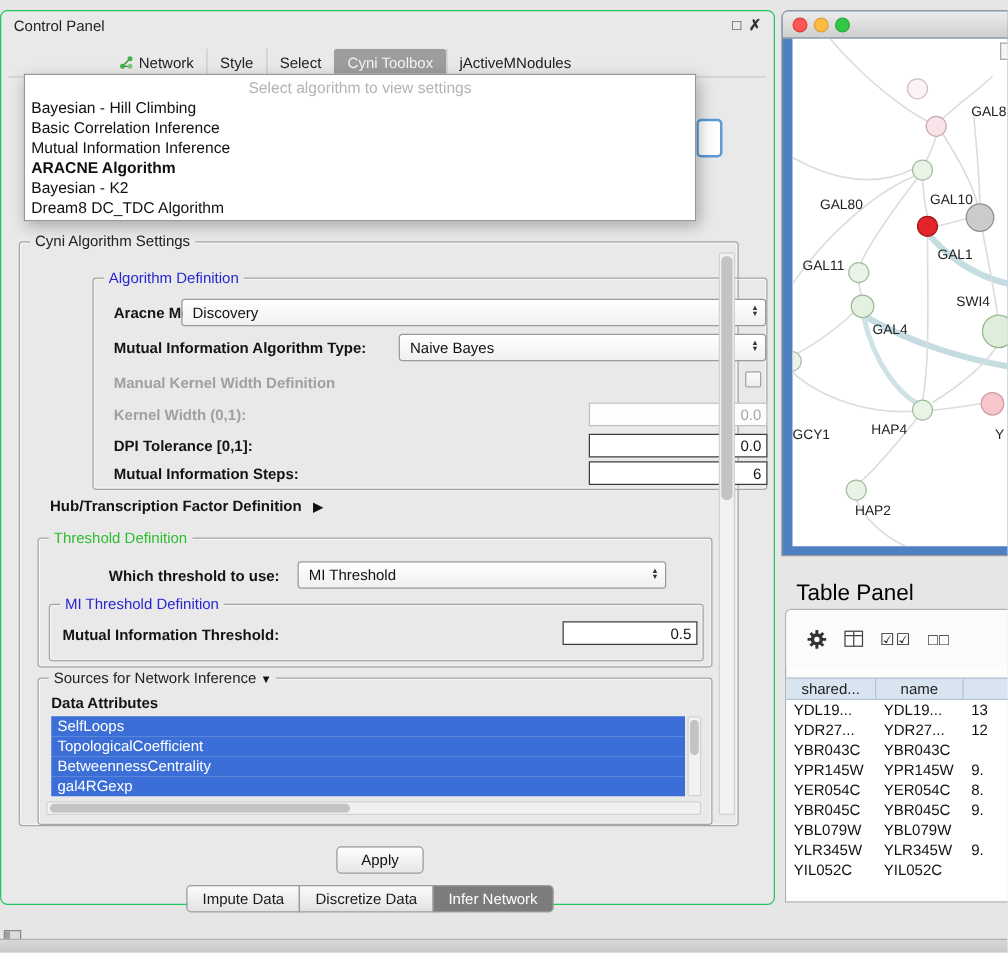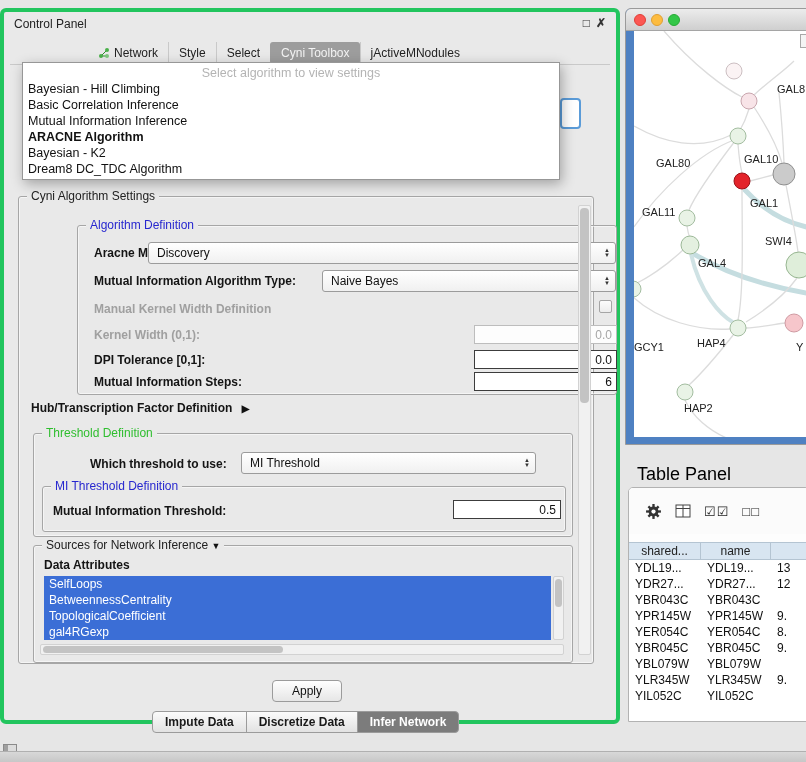--- a/index.html
+++ b/index.html
@@ -2,21 +2,21 @@
 <html><head>
 <meta charset="utf-8">
 <style>
   *{margin:0;padding:0;box-sizing:border-box;cursor:default;}
   html,body{background:#e6e6e6;}
   body{width:806px;height:762px;position:relative;overflow:hidden;
        font-family:"Liberation Sans",sans-serif;color:#111;}
 
   
   .cp{position:absolute;left:0;top:8px;width:620px;height:716px;background:#e9e9e9;
-      border:4px solid #22c55e;border-radius:6px;}
+      border:1px solid #22c55e;border-radius:6px;}
   .cp-title{position:absolute;left:10px;top:5px;font-size:12px;color:#222;white-space:nowrap;}
   .win-ico{position:absolute;top:4px;font-size:12px;color:#333;line-height:14px;}
   .tabline{position:absolute;left:6px;right:6px;top:52px;border-top:1px solid #c9c9c9;}
   .tabbar{position:absolute;left:84px;top:30px;height:22px;display:flex;align-items:stretch;}
   .tab{display:flex;align-items:center;padding:0 10px;font-size:12px;color:#222;border-left:1px solid #c9c9c9;white-space:nowrap;}
   .tab:first-child{border-left:none;}
   .tab.sel{background:#9d9d9d;color:#f4f4f4;border-radius:3px;border-left-color:transparent;}
   .nticon{margin-right:4px;display:block;}
 
   
@@ -54,21 +54,21 @@
   .attr-item{height:16px;line-height:16px;font-size:12px;color:#fff;background:#3b6ed6;
              padding-left:5px;white-space:nowrap;overflow:hidden;}
   .vscroll,.hscroll{position:absolute;background:#f1f1f1;border:1px solid #d2d2d2;border-radius:2px;}
   .thumb{position:absolute;background:#c3c3c3;border-radius:4px;}
 
   .applybtn{position:absolute;left:268px;top:668px;width:70px;height:22px;border:1px solid #9b9b9b;
             border-radius:4px;background:linear-gradient(#fefefe,#e6e6e6);font-size:12px;
             display:flex;align-items:center;justify-content:center;color:#111;}
   .btabs{position:absolute;left:148px;top:699px;height:22px;display:flex;}
   .btab{display:flex;align-items:center;padding:0 12px;font-size:12px;color:#1a1a1a;
-        border:1px solid #9b9b9b;margin-left:-1px;background:linear-gradient(#fbfbfb,#e2e2e2);white-space:nowrap;font-weight:bold;}
+        border:1px solid #9b9b9b;margin-left:-1px;background:linear-gradient(#fbfbfb,#e2e2e2);white-space:nowrap;}
   .btab:first-child{margin-left:0;border-radius:4px 0 0 4px;}
   .btab:last-child{border-radius:0 4px 4px 0;}
   .btab.sel{background:#7c7c7c;color:#fff;}
 
   
   .netwin{position:absolute;left:625px;top:8px;width:186px;height:437px;border:1px solid #9a9a9a;
           border-radius:6px 6px 0 0;overflow:hidden;background:#4f81c2;}
   .net-titlebar{position:absolute;left:0;top:0;right:0;height:22px;
                 background:linear-gradient(#ececec,#cfcfcf);border-bottom:1px solid #a5a5a5;}
   .light{position:absolute;top:5px;width:12px;height:12px;border-radius:50%;}
@@ -175,21 +175,21 @@
       <span class="lbl dis" style="left:16px;top:102px;">Kernel Width (0,1):</span>
       <input class="field dis" style="left: 396px; top: 99px; width: 143px; height: 19px;" readonly="" value="0.0">
 
       <span class="lbl" style="left:16px;top:127px;">DPI Tolerance [0,1]:</span>
       <input class="field" style="left: 396px; top: 124px; width: 143px; height: 19px;" readonly="" value="0.0">
 
       <span class="lbl" style="left:16px;top:149px;">Mutual Information Steps:</span>
       <input class="field" style="left: 396px; top: 146px; width: 143px; height: 19px;" readonly="" value="6">
     </div>
 
-    <span class="lbl" style="left:12px;top:204px;text-align:center;">
+    <span class="lbl" style="left:24px;top:204px;text-align:center;">
       <span>Hub/Transcription Factor Definition</span>
       <span class="tri" style="margin-left:6px;">▶</span>
     </span>
 
     <div class="groupbox" style="left:14px;top:236px;width:540px;height:104px;">
       <span class="gb-title green">Threshold Definition</span>
 
       <span class="lbl" style="left:56px;top:23px;">Which threshold to use:</span>
       <div class="combo" style="left:207px;top:18px;width:295px;height:22px;">
         <span class="cval">MI Threshold</span>
@@ -207,22 +207,22 @@
     </div>
 
     <div class="groupbox" style="left:14px;top:348px;width:540px;height:118px;">
       <span class="gb-title">
         <span>Sources for Network Inference</span>
         <span class="tri" style="font-size:9px;">▼</span>
       </span>
       <span class="lbl" style="left:10px;top:12px;">Data Attributes</span>
       <div id="attr-list" style="position:absolute;left:10px;top:30px;width:507px;">
           <div class="attr-item">SelfLoops</div>
+          <div class="attr-item">TopologicalCoefficient</div>
           <div class="attr-item">BetweennessCentrality</div>
-          <div class="attr-item">TopologicalCoefficient</div>
           <div class="attr-item">gal4RGexp</div>
         </div>
       <div class="vscroll" style="left:519px;top:30px;width:11px;height:64px;">
         <div class="thumb" style="left:1px;right:1px;top:2px;height:28px;"></div>
       </div>
       <div class="hscroll" style="left:6px;top:98px;width:524px;height:11px;">
         <div class="thumb" style="top:1px;bottom:1px;left:2px;width:240px;"></div>
       </div>
     </div>
 

